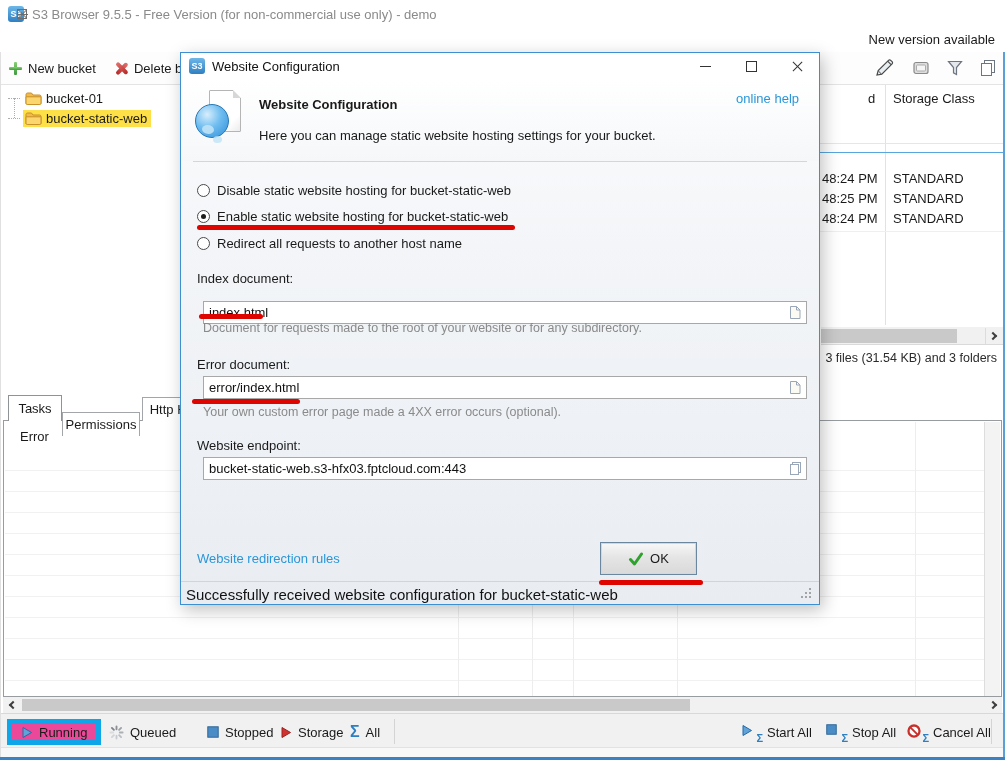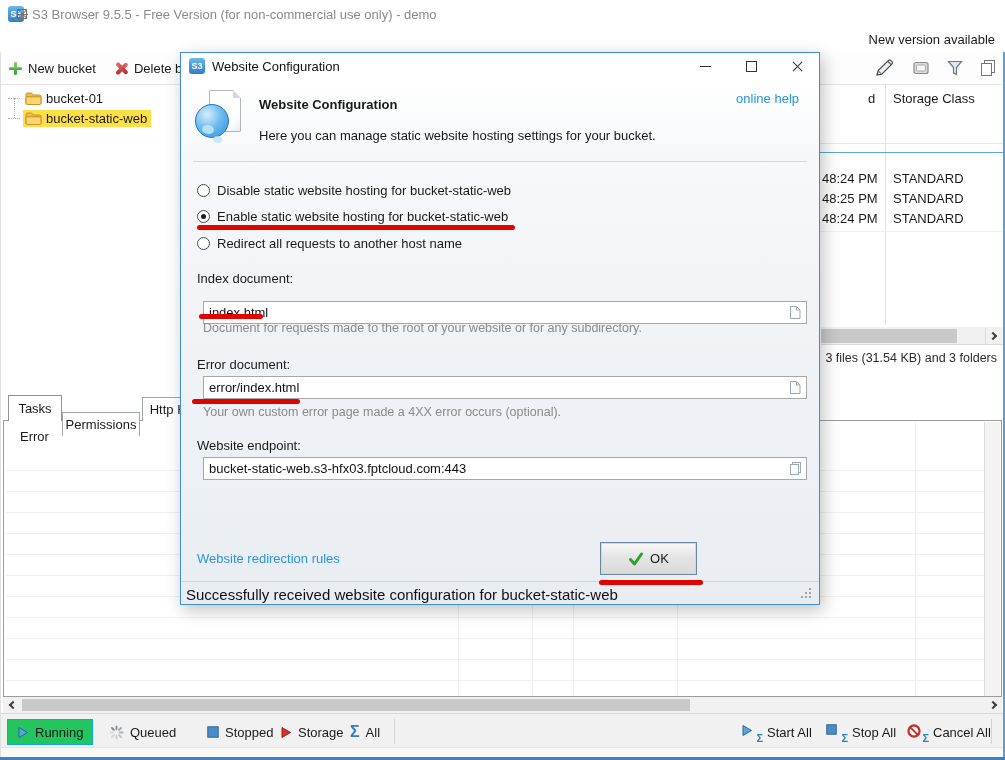--- a/index.html
+++ b/index.html
@@ -73,21 +73,21 @@
   .task-vline{position:absolute;top:1px;width:1px;height:274px;background:#ededed}
   #task-vsb{position:absolute;right:1px;top:1px;width:16px;height:274px;background:#f3f3f3;border-left:1px solid #ddd}
   #task-hsb{position:absolute;left:3px;top:697px;width:999px;height:16px;background:#f1f1f1}
   #task-hsb-thumb{position:absolute;left:19px;top:2px;width:668px;height:12px;background:#c9c9c9}
   .hsb-btn{position:absolute;top:0;width:17px;height:16px;display:flex;align-items:center;justify-content:center}
   #task-hsb-left{left:0}#task-hsb-right{right:0}
 
   
   #statusbar{position:absolute;left:0;top:713px;width:1005px;height:34px;background:#f1f1f1;border-top:1px solid #d8d8d8}
   .sb-item{position:absolute;top:5px;height:26px;display:flex;align-items:center;gap:6px;padding:0 9px;border:1px solid transparent}
-  .sb-item[data-active="true"]{background:#22c55e;border:1px solid #0ea5e9}
+  .sb-item[data-active="true"]{background:#ec4899;border:5px solid #0ea5e9}
   #sbf-running{left:7px}#sbf-queued{left:99px}#sbf-stopped{left:197px}#sbf-failed{left:270px}#sbf-all{left:340px}
   #sba-start{left:731px}#sba-stop{left:816px}#sba-cancel{left:897px}
   .sb-sep{position:absolute;top:5px;width:1px;height:25px;background:#d4d4d4}
   #sb-sep1{left:394px}#sb-sep2{left:991px}
   .ic-sigma{color:#2e7fc2;font-weight:bold;font-size:16px;line-height:1}
   .combo{position:relative;width:20px;height:16px}
   .combo svg{position:absolute;left:0;top:0}
   .sub-sigma{position:absolute;right:-2px;bottom:-4px;font-size:11px;color:#2e7fc2;font-weight:bold;line-height:1}
   #bottomstrip{position:absolute;left:0;top:747px;width:1005px;height:10px;background:#f8f8f8;border-top:1px solid #e2e2e2}
   #edge-bottom{position:absolute;left:0;top:757px;width:1005px;height:3px;background:#3b82c4}

